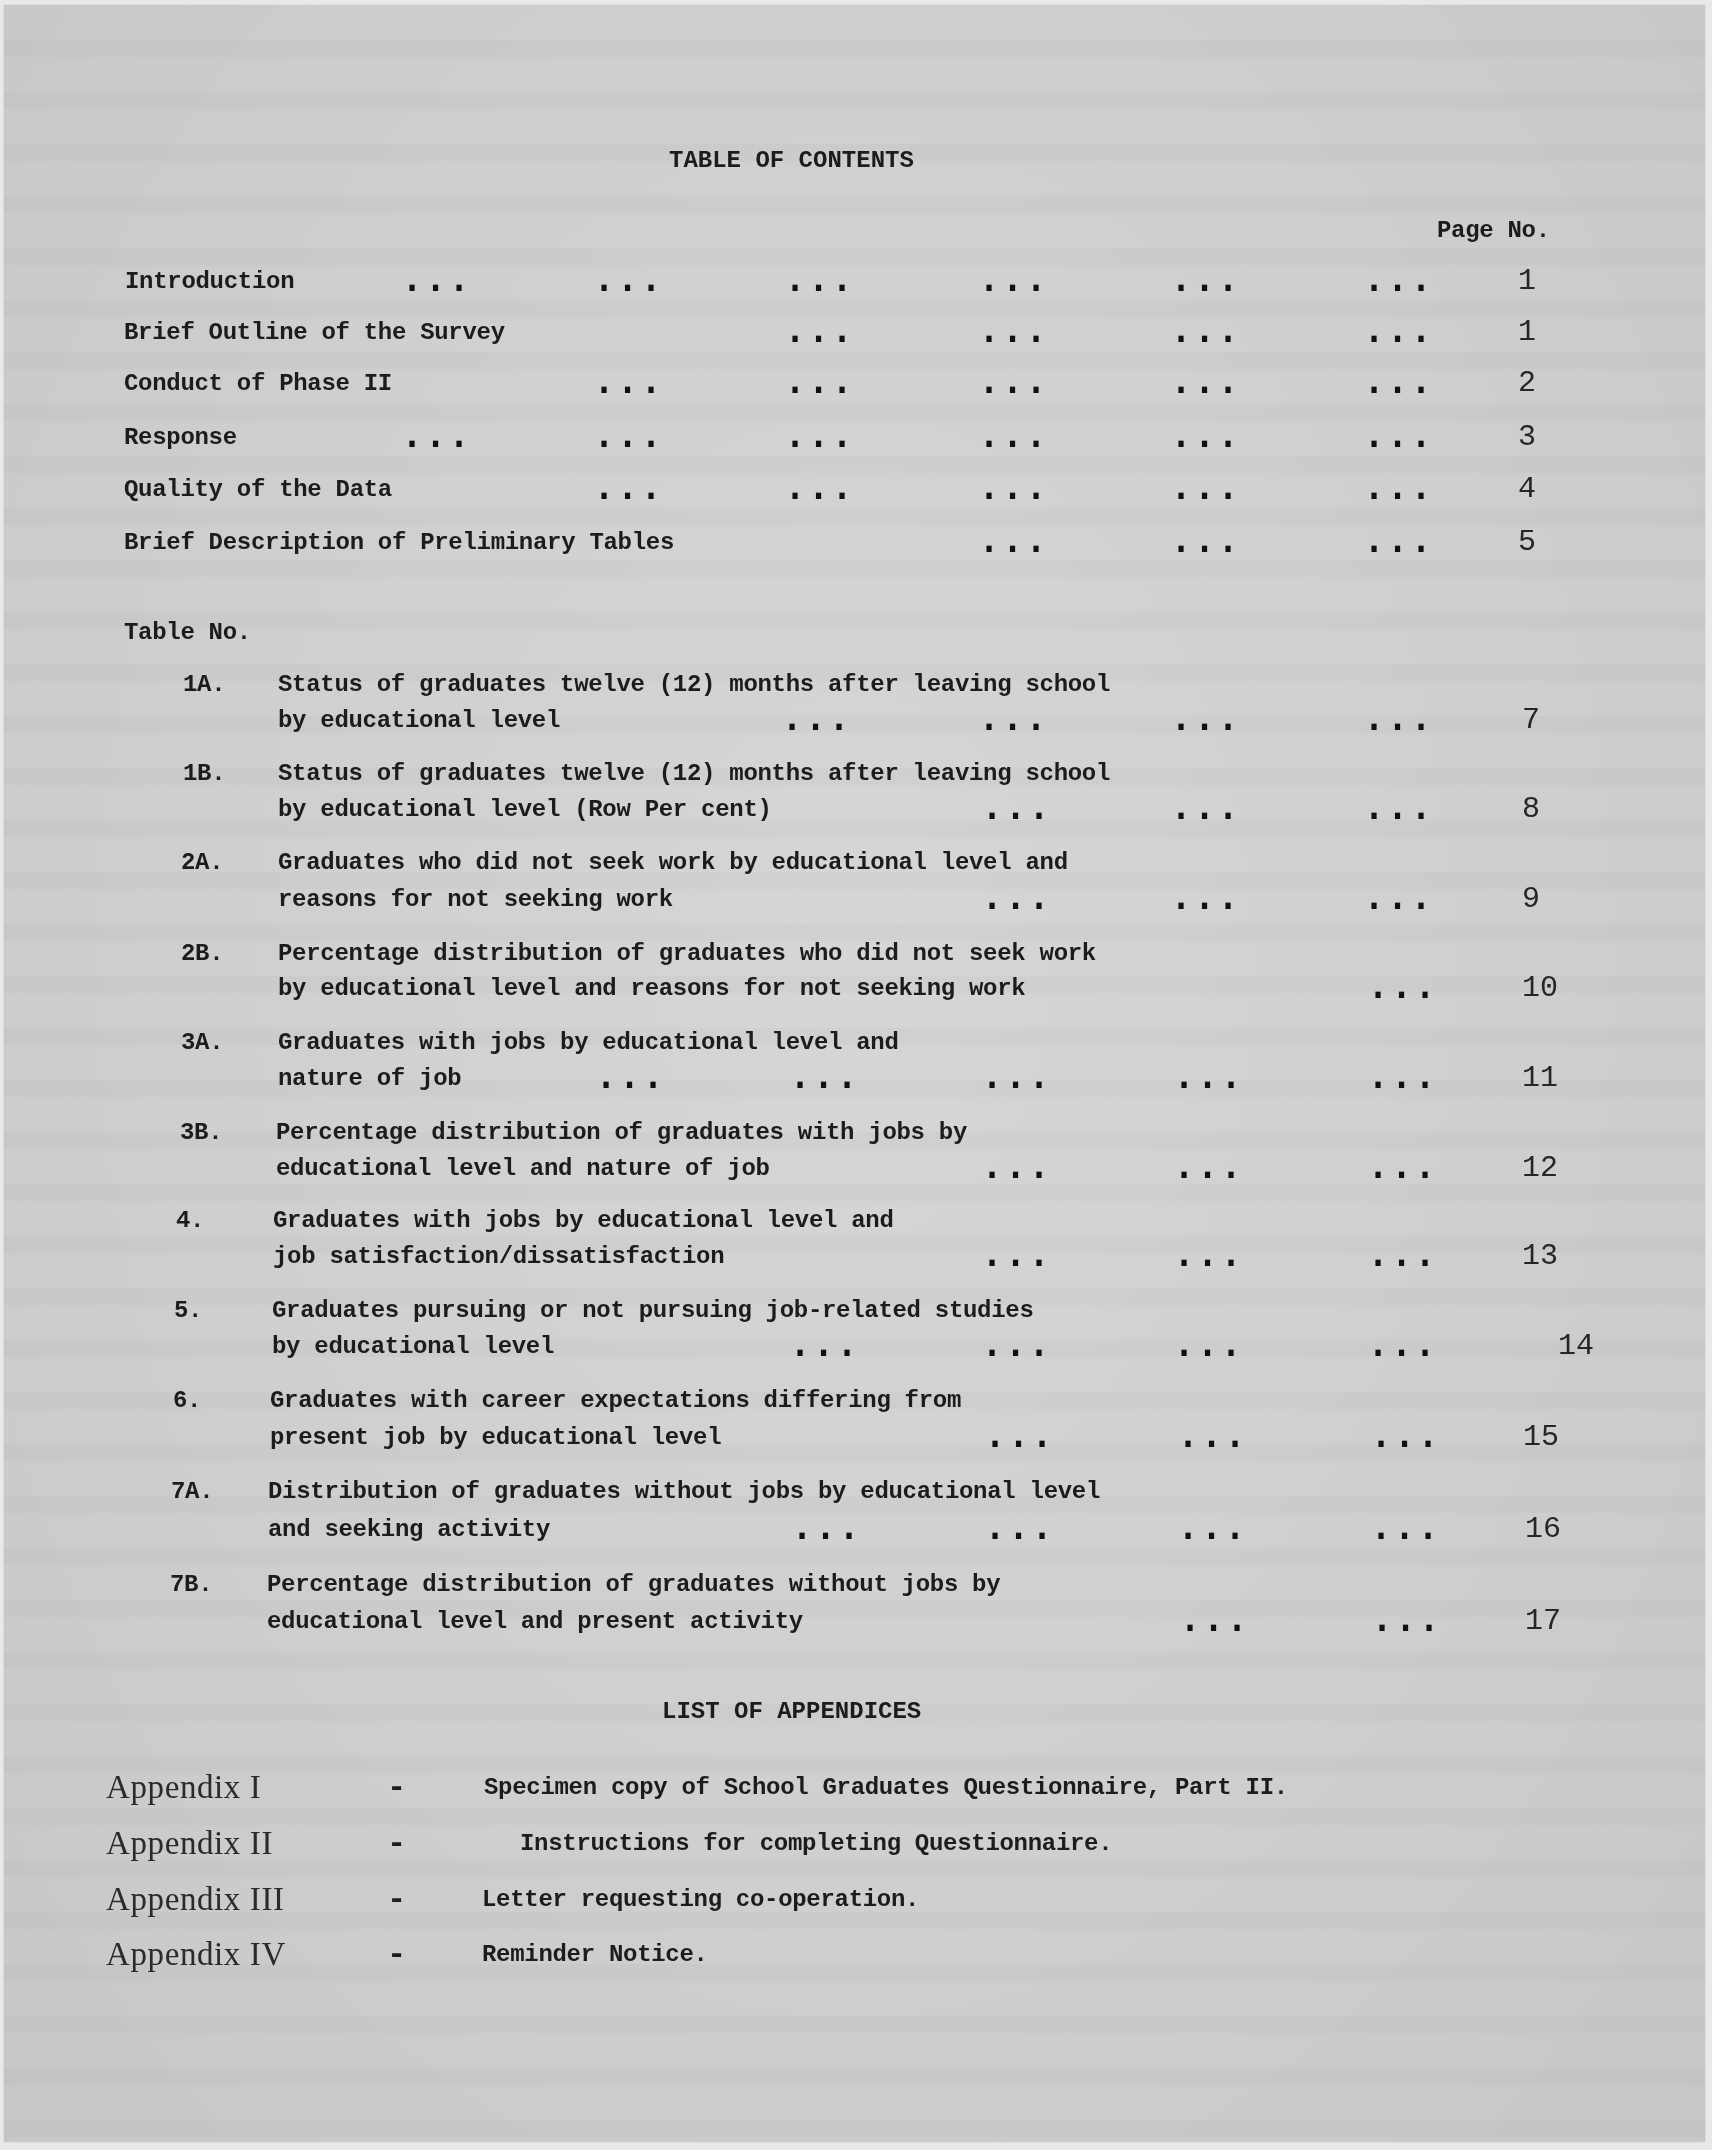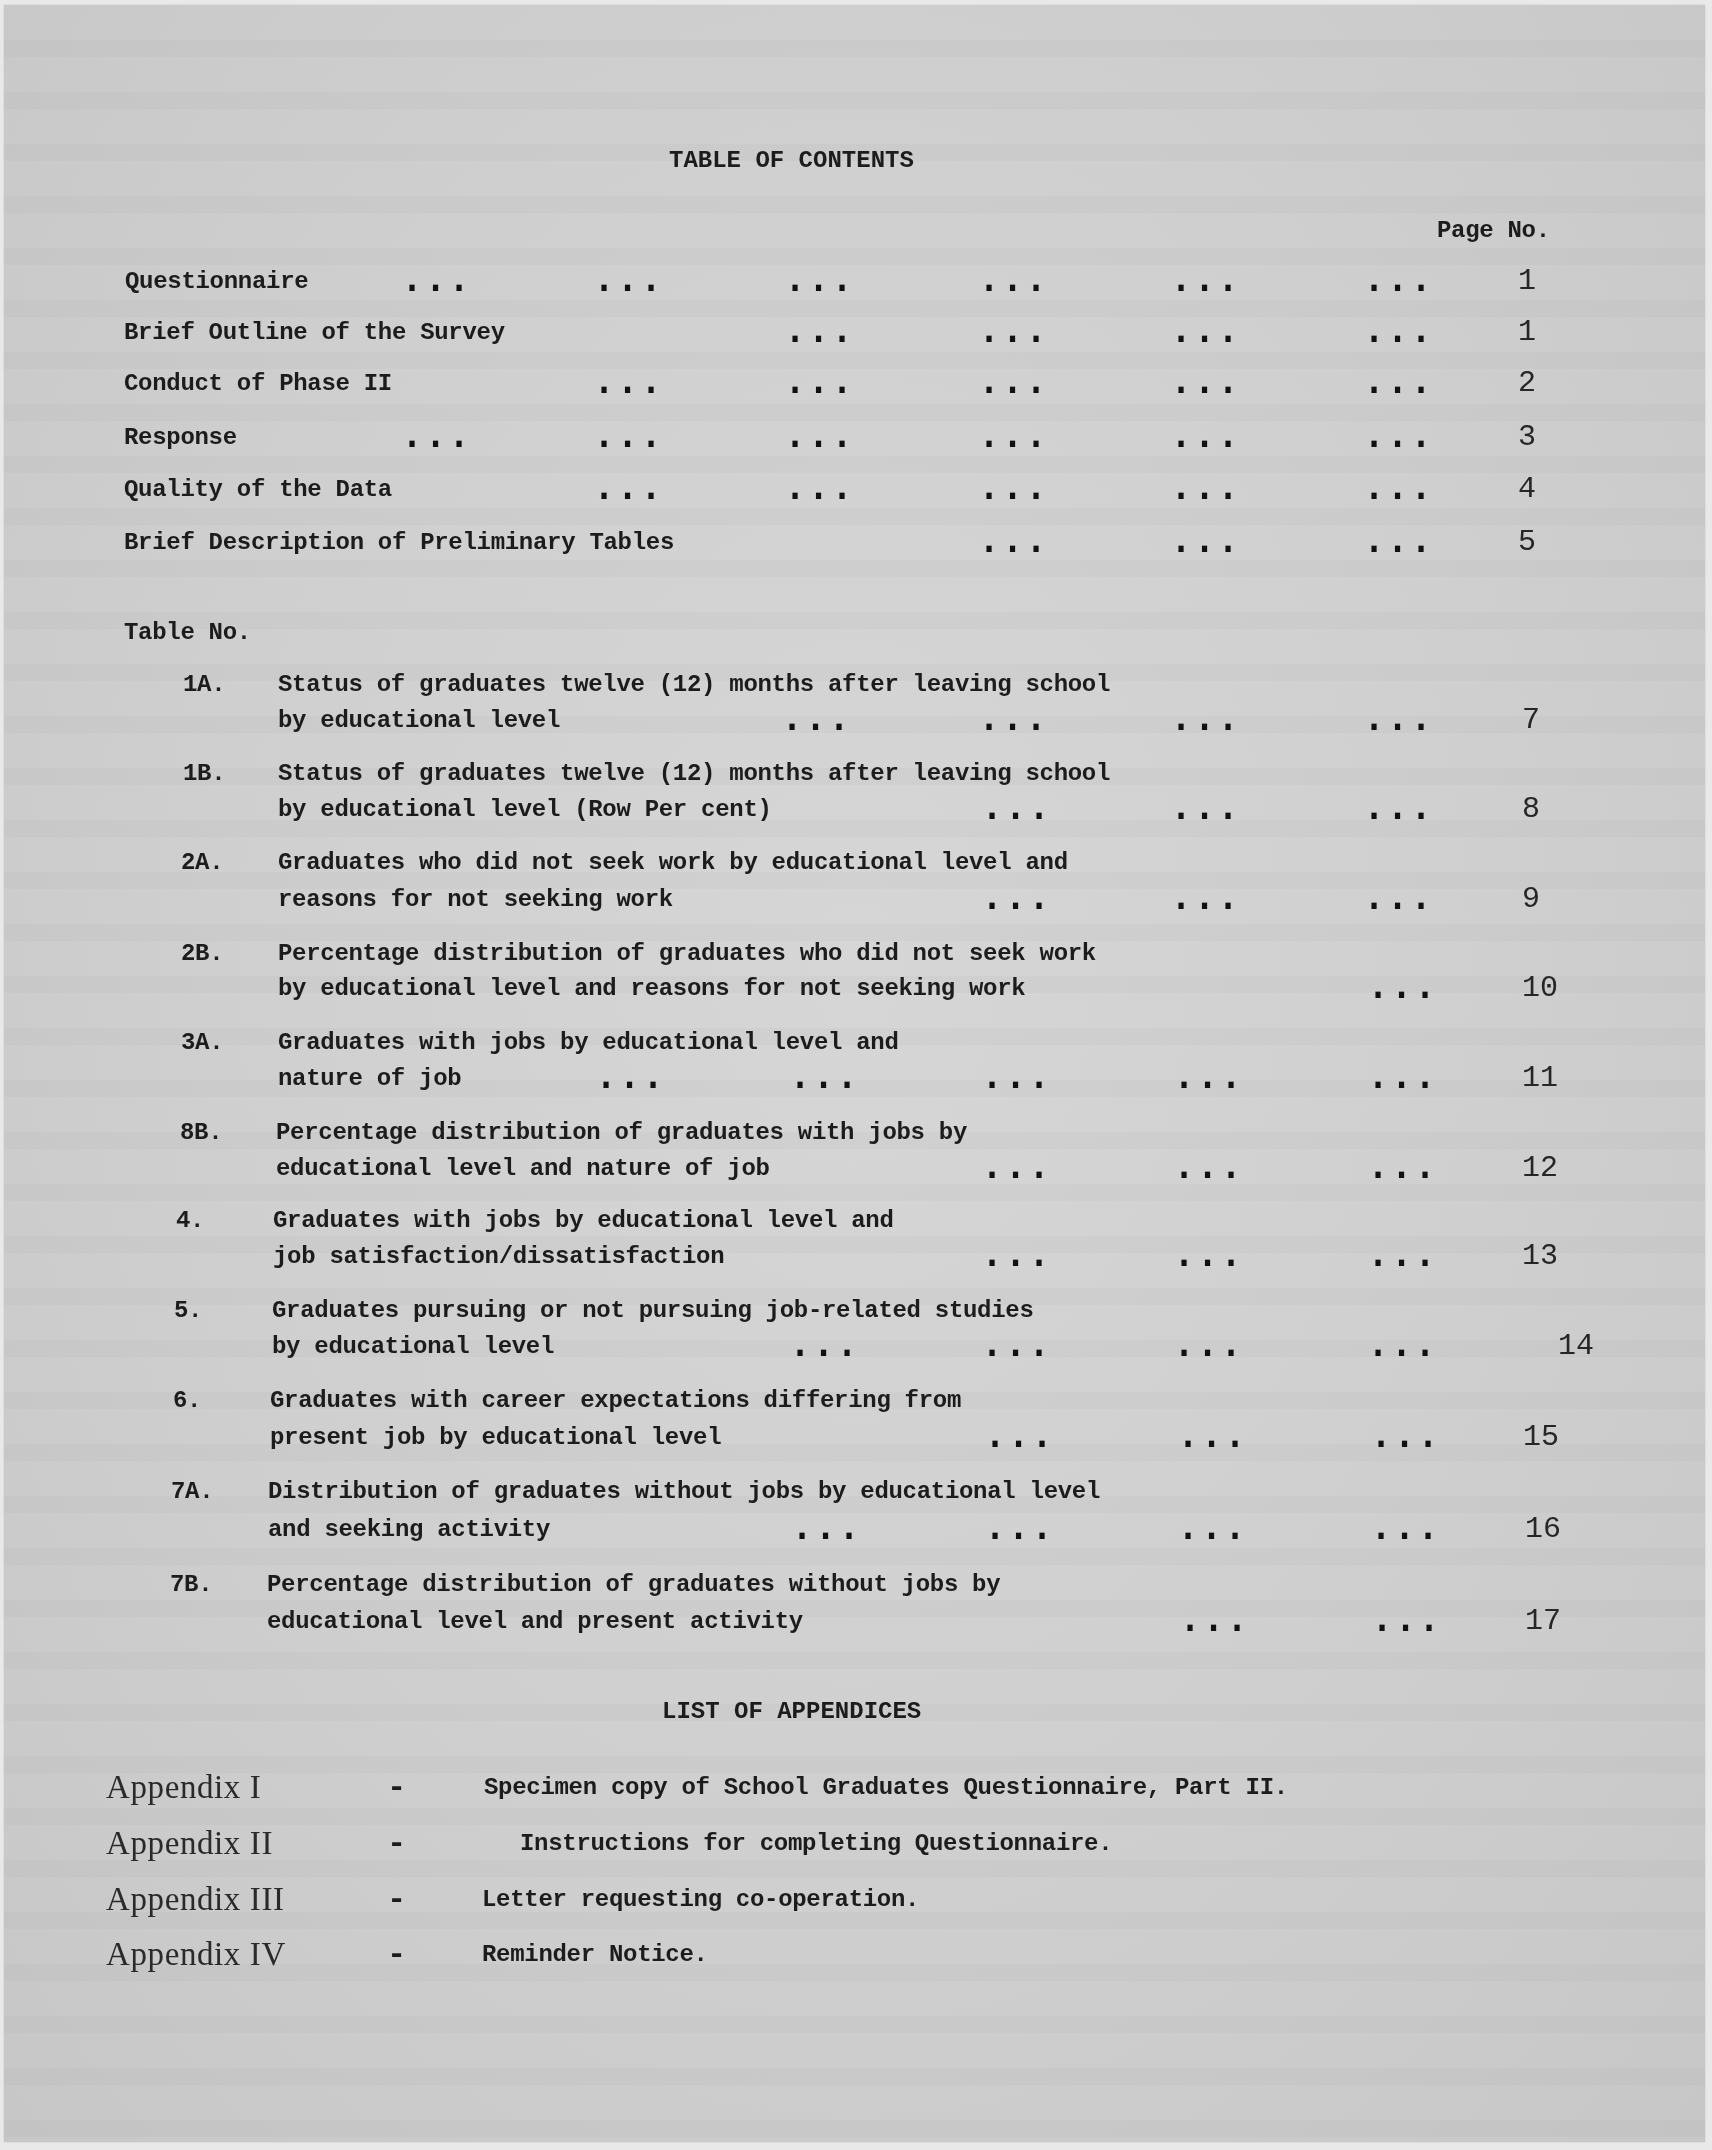--- a/index.html
+++ b/index.html
@@ -88,21 +88,21 @@
 <div class="paper">
   <div class="ghost"></div>
 </div>
 
 <div class="t heading" style="left:669px; top:143px;">TABLE OF CONTENTS</div>
 <div class="t" style="left:1437px; top:213px;">Page No.</div>
 
 <div>
 
   <div>
-    <div class="t" style="left:125px; top:264px;">Questionnaire</div>
+    <div class="t" style="left:125px; top:264px;">Introduction</div>
     <span class="dots" style="left:401px; top:264px;">...</span>
     <span class="dots" style="left:593px; top:264px;">...</span>
     <span class="dots" style="left:784px; top:264px;">...</span>
     <span class="dots" style="left:978px; top:264px;">...</span>
     <span class="dots" style="left:1170px; top:264px;">...</span>
     <span class="dots" style="left:1363px; top:264px;">...</span>
     <div class="pg" style="left:1501px; top:264px;">1</div>
   </div>
 
   <div>
@@ -203,21 +203,21 @@
     <div class="t" style="left:278px; top:1061px;">nature of job</div>
     <span class="dots" style="left:595px; top:1061px;">...</span>
     <span class="dots" style="left:789px; top:1061px;">...</span>
     <span class="dots" style="left:981px; top:1061px;">...</span>
     <span class="dots" style="left:1173px; top:1061px;">...</span>
     <span class="dots" style="left:1367px; top:1061px;">...</span>
     <div class="pg" style="left:1514px; top:1061px;">11</div>
   </div>
 
   <div>
-    <div class="t" style="left:180px; top:1115px;">8B.</div>
+    <div class="t" style="left:180px; top:1115px;">3B.</div>
     <div class="t" style="left:276px; top:1115px;">Percentage distribution of graduates with jobs by</div>
     <div class="t" style="left:276px; top:1151px;">educational level and nature of job</div>
     <span class="dots" style="left:981px; top:1151px;">...</span>
     <span class="dots" style="left:1173px; top:1151px;">...</span>
     <span class="dots" style="left:1367px; top:1151px;">...</span>
     <div class="pg" style="left:1514px; top:1151px;">12</div>
   </div>
 
   <div>
     <div class="t" style="left:176px; top:1203px;">4.</div>

